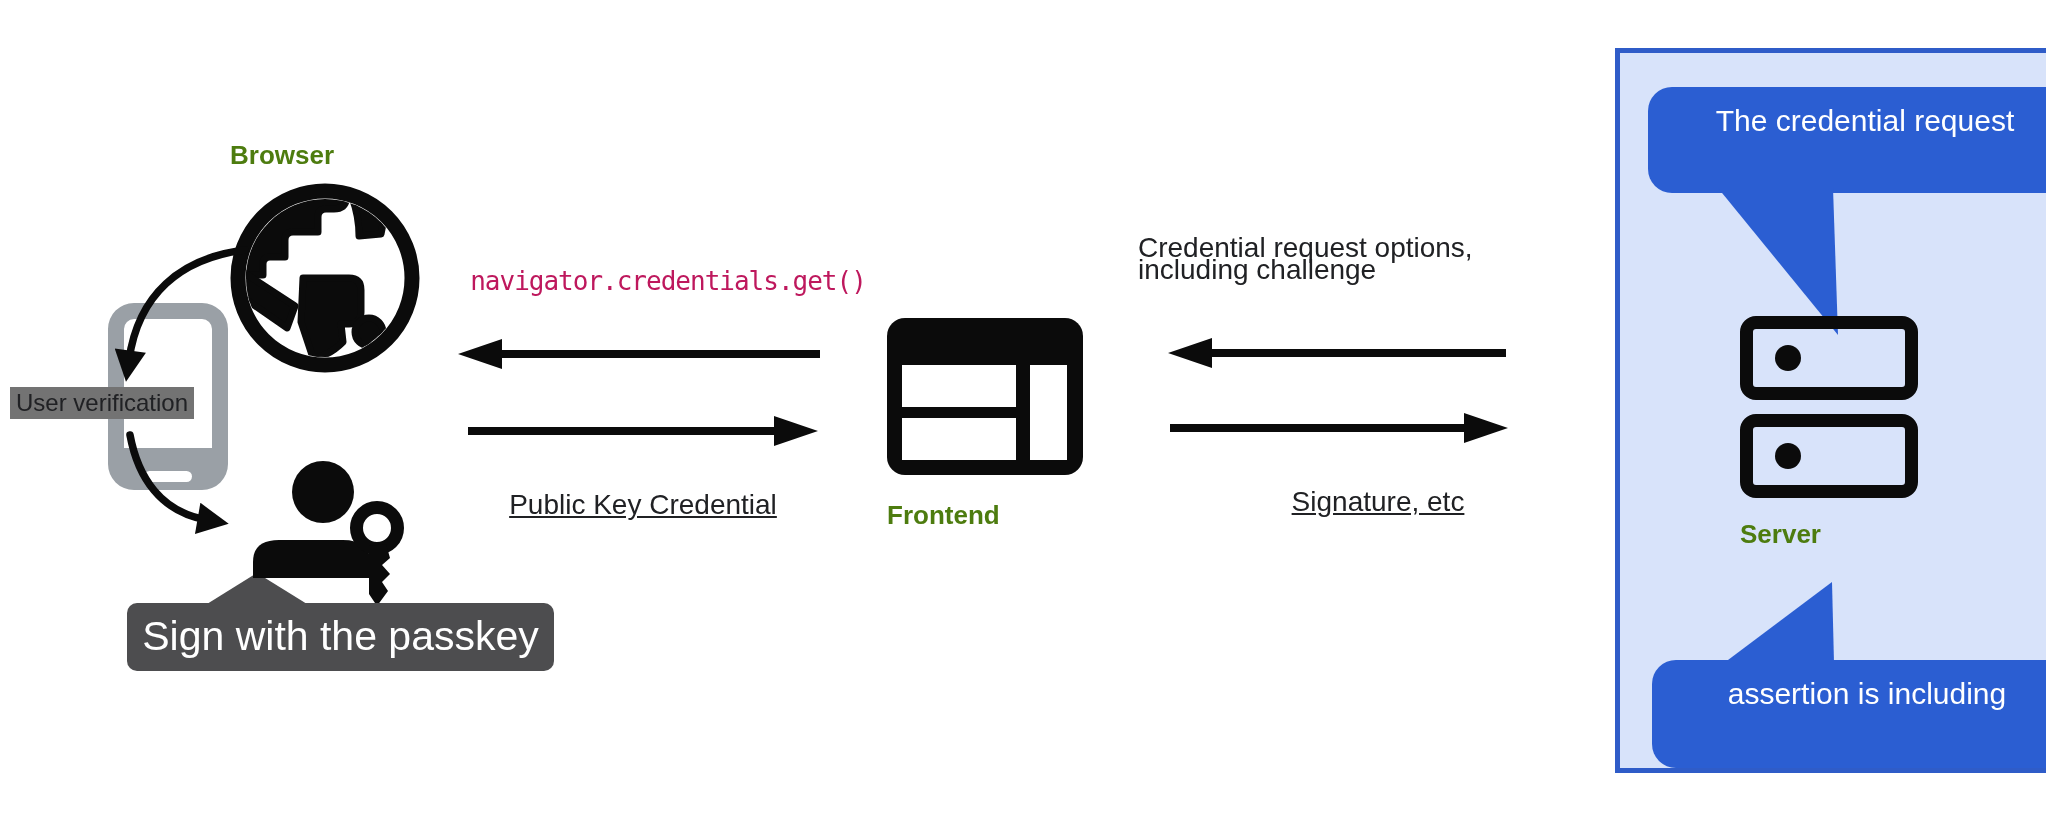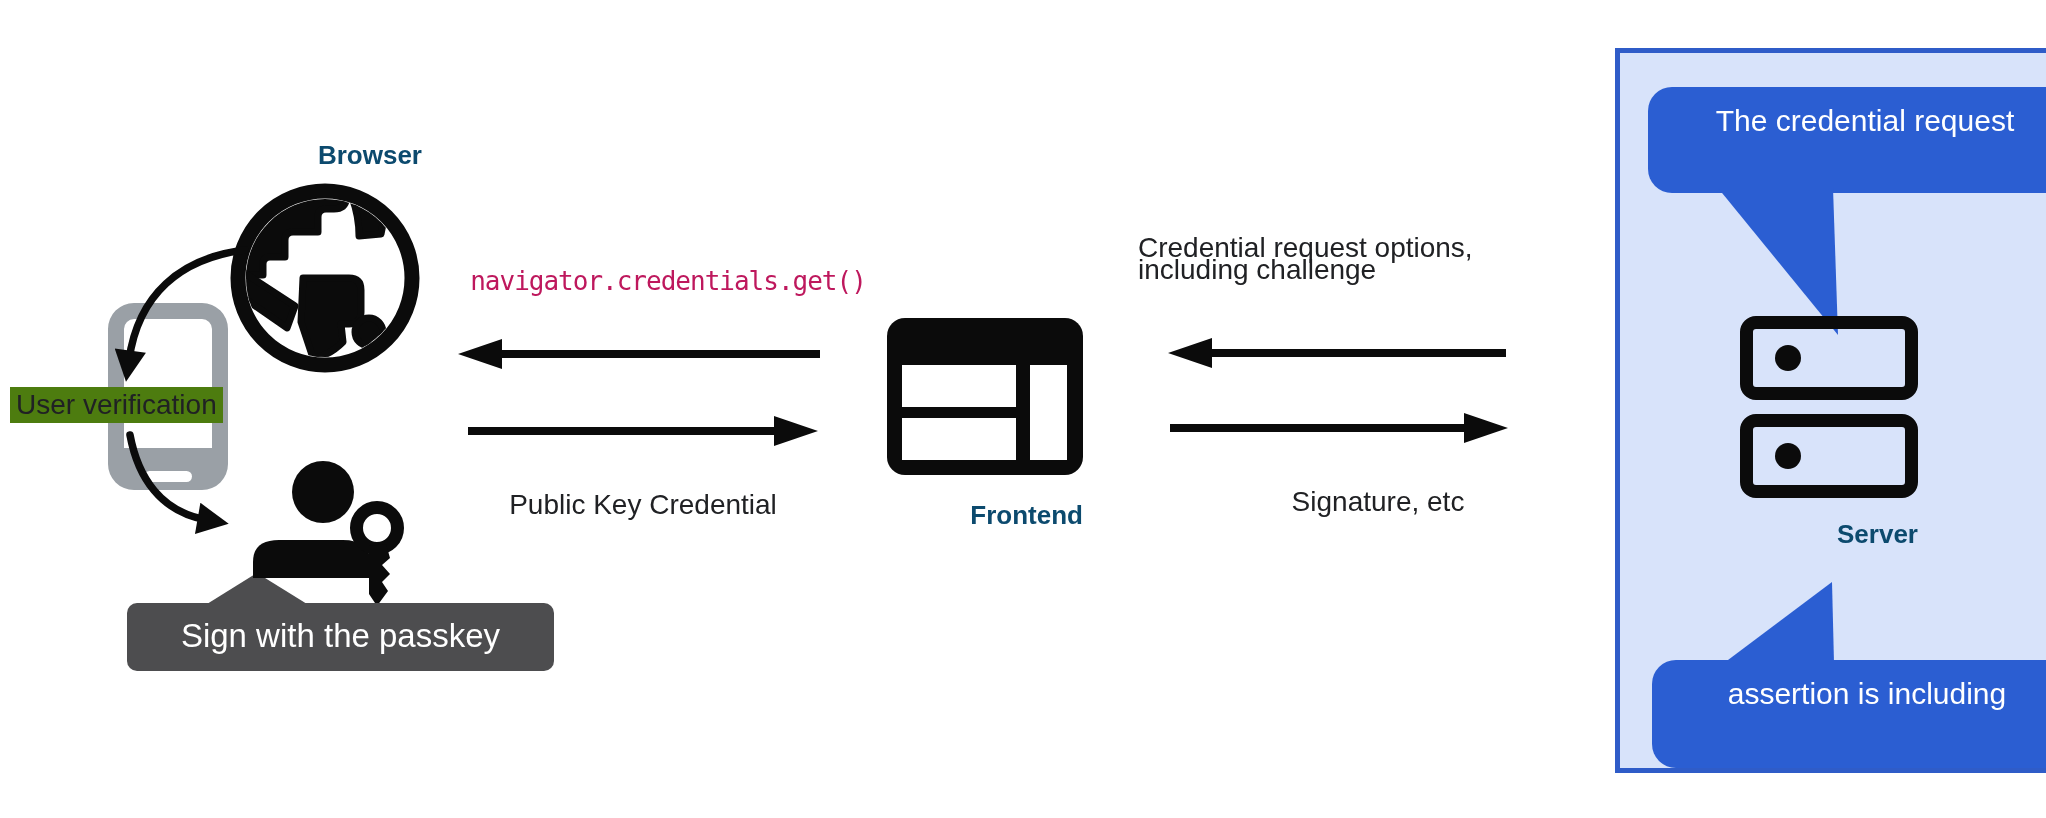--- a/index.html
+++ b/index.html
@@ -10,44 +10,44 @@
     --phone-gray:#9aa0a6;
     --ink:#0b0b0b;
     --text:#202124;
   }
   html,body{margin:0;padding:0;background:#ffffff;}
   #canvas{
     position:relative;width:2046px;height:818px;background:#ffffff;overflow:hidden;
     font-family:"Liberation Sans",sans-serif;color:var(--text);
   }
   .abs{position:absolute;}
-  .node-label{font-weight:bold;font-size:26px;color:#0c4a6e;text-align:right;}
+  .node-label{font-weight:bold;font-size:26px;color:#4d7c0f;text-align:left;}
   .msg{font-size:28px;color:var(--text);}
-  .center{text-align:center;}
+  .center{text-align:center;text-decoration:underline;}
 
   
   .arrow-shaft{position:absolute;height:8px;background:var(--ink);}
   .ah{position:absolute;width:0;height:0;border-top:15px solid transparent;border-bottom:15px solid transparent;}
   .ah-left{border-right:44px solid var(--ink);}
   .ah-right{border-left:44px solid var(--ink);}
 
   
   #browser-label{left:230px;top:140px;width:192px;}
   #globe{left:229px;top:182px;}
   #phone{
     left:108px;top:303px;width:120px;height:187px;box-sizing:border-box;
     border:16px solid var(--phone-gray);border-bottom-width:42px;border-radius:26px;background:#fff;
   }
   #phone-bar{position:absolute;left:50%;bottom:-34px;transform:translateX(-50%);width:48px;height:11px;border-radius:6px;background:#fff;}
-  #user-verification{left:10px;top:387px;background:#4d7c0f;padding:2px 6px;font-size:28px;}
+  #user-verification{left:10px;top:387px;background:#737373;padding:2px 6px;font-size:24px;}
   #person{left:243px;top:448px;}
   #tooltip-pointer{left:207px;top:573px;width:0;height:0;border-left:50px solid transparent;border-right:50px solid transparent;border-bottom:31px solid var(--tooltip-gray);}
   #tooltip{
     left:127px;top:603px;width:427px;height:68px;background:var(--tooltip-gray);
-    border-radius:10px;color:#fff;font-size:33px;text-align:center;line-height:66px;
+    border-radius:10px;color:#fff;font-size:41px;text-align:center;line-height:66px;
   }
 
   
   #code-label{left:448px;top:266px;width:440px;font-family:"DejaVu Sans Mono",monospace;font-size:26px;color:#be185d;text-align:center;letter-spacing:-1px;}
   #public-key-label{left:458px;top:489px;width:370px;}
 
   
   #frontend-icon{left:887px;top:318px;width:196px;height:157px;background:var(--ink);border-radius:18px;}
   #frontend-icon .pane{position:absolute;background:#fff;}
   #fe-a{left:15px;top:47px;width:114px;height:42px;}

